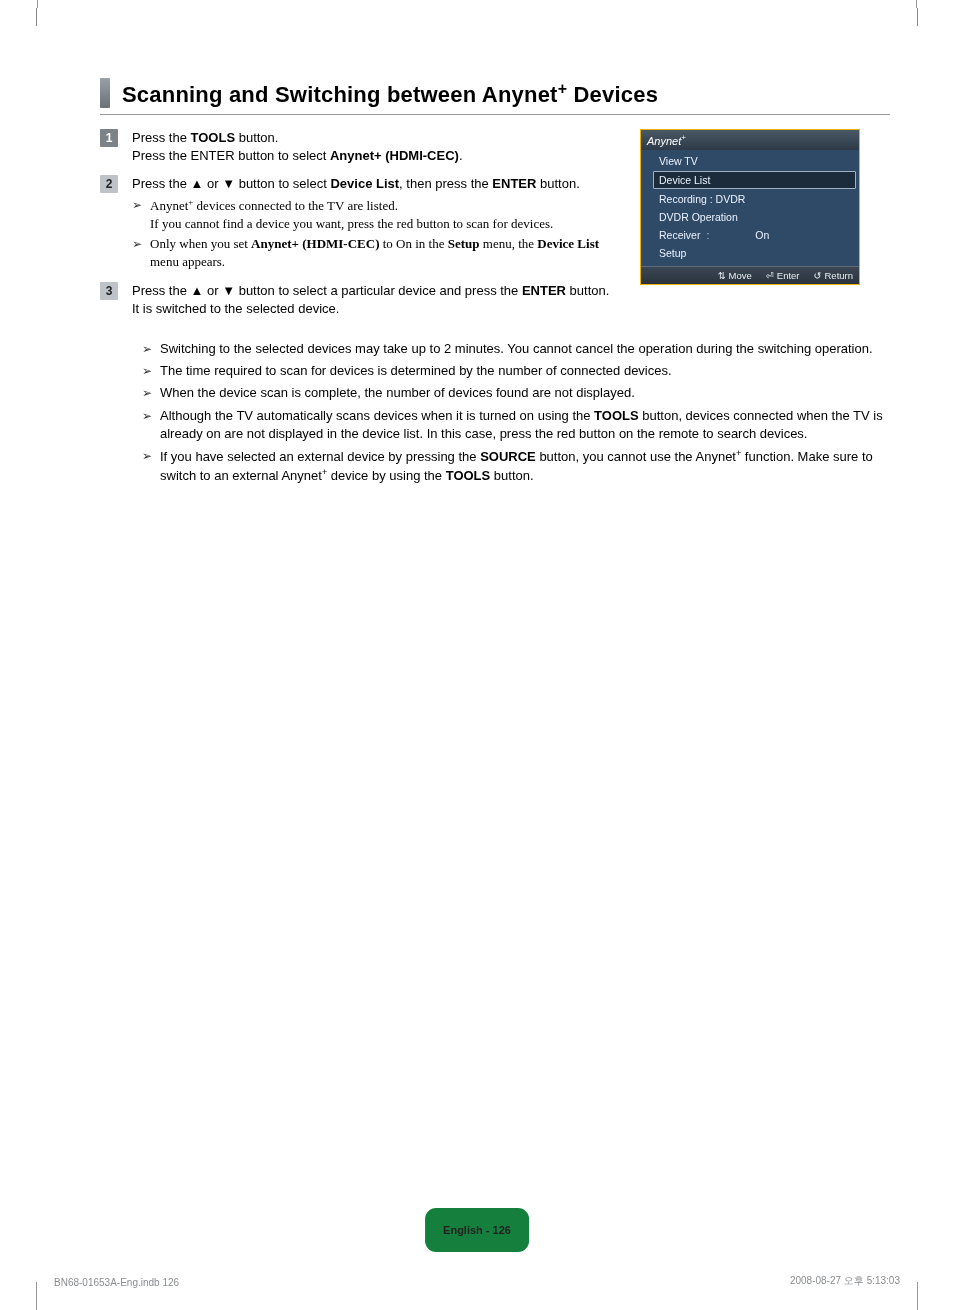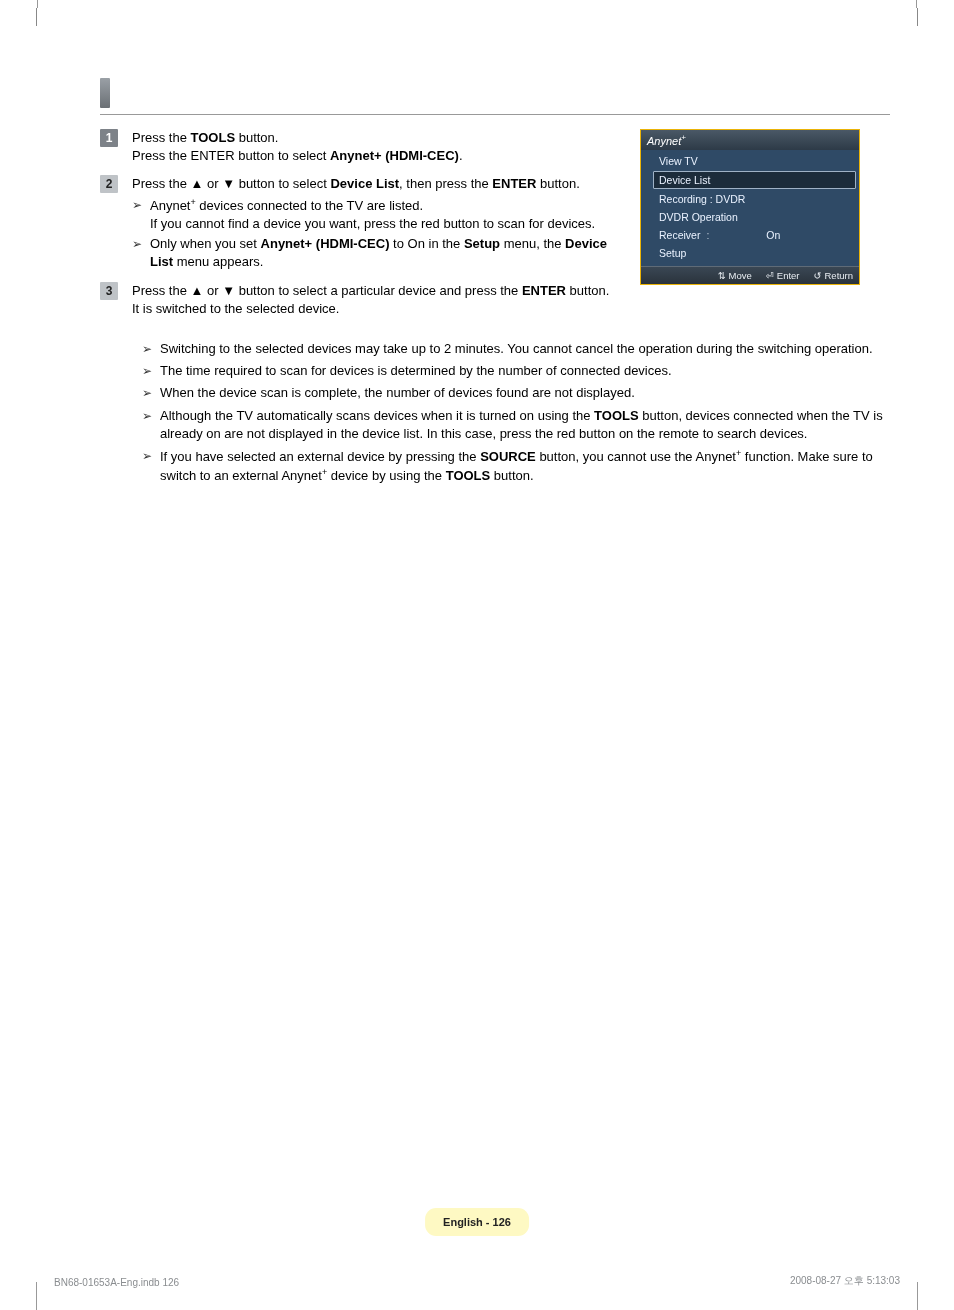--- a/index.html
+++ b/index.html
@@ -25,61 +25,64 @@
   .body { position: relative; }
   .steps { width: 520px; font-size: 13px; line-height: 1.4; }
   .step { display:flex; margin-bottom: 10px; }
   .num-badge { flex: 0 0 22px; margin-right: 10px; }
   .num-badge span { display:inline-block; width:18px; height:18px; background:#bfc3c7; color:#222; font-weight:bold; font-size:12px; text-align:center; line-height:18px; border-radius:1px; }
   .step1 .num-badge span { background:#7d8288; color:#fff; }
   .step-text b { font-weight:bold; }
   .sub { padding-left: 0; }
   .sub-item { display:flex; margin-top:2px; }
   .arrow-sm { flex:0 0 18px; font-size:12px; color:#333; padding-top:1px; }
-  .sub-text { flex:1; }
+  .sub-text { flex:1;font-family:Liberation Serif, serif; }
   .sup { font-size:9px; vertical-align: super; }
 
   .notes { margin-top: 22px; width: 760px; font-size:13px; line-height:1.4; }
   .note-item { display:flex; margin-bottom:4px; }
   .note-item .arrow-sm { flex:0 0 18px; }
   .note-item .note-text { flex:1; }
   .notes-wrap { padding-left: 42px; }
 
   
   .osd { position:absolute; left: 540px; top: 0px; width: 220px; font-size:11px; color:#e9ecef; }
   .osd-frame { border:1px solid #eab308; background:#2f4a66; }
   .osd-title { background: linear-gradient(#4a5866,#2d3a47); padding:3px 6px; font-style: italic; font-size:11px; color:#fff; }
   .osd-title .plus2 { font-size:8px; vertical-align: super; font-style: italic; }
   .osd-list { padding: 2px 3px 4px 12px; }
   .osd-row { padding:3px 6px; color:#eaf2ff; font-size:10.5px; display:flex; align-items:center; }
   .osd-row.sel { background:#1c2c3b; border:1px solid #9fb2c6; border-radius:1px; margin:1px 0; padding:2px 5px; }
   .osd-row .colon { margin: 0 18px 0 6px; color:#b8c5d2; }
-  .osd-row .val { margin-left: 39px; }
+  .osd-row .val { margin-left: 28px; }
   .osd-footer { background: linear-gradient(#3a4754,#2a333c); padding:3px 6px; font-size:9.5px; color:#e8edf2; display:flex; justify-content:flex-end; gap:14px; border-top:1px solid #5f6b77; }
   .osd-footer span { display:inline-flex; align-items:center; gap:3px; }
 
   
-  .page-pill { position:absolute; left: 50%; transform: translateX(-50%); top: 1208px; background:#fef9c3; color:#222; font-size:11px; font-weight:bold; padding:8px 18px; border-radius:11px; }
+  .page-pill { position:absolute; left: 50%; transform: translateX(-50%); top: 1208px; background:#15803d; color:#222; font-size:11px; font-weight:bold; padding:16px 18px; border-radius:11px; }
 
   
   .meta-left { position:absolute; left: 54px; bottom: 22px; font-size:10px; color:#8a8d90;margin-top:40px; }
   .meta-right { position:absolute; right: 54px; bottom: 22px; font-size:10px; color:#8a8d90; }
 </style>
 </head>
 <body>
 
 <div class="page">
   <div class="crop-tl"></div>
   <div class="crop-tr"></div>
   <div class="crop-bl"></div>
   <div class="crop-br"></div>
 
   <div class="content">
     <div class="title-row">
       <div class="title-bar"></div>
+      <div class="title">
+        <span>Scanning and Switching between Anynet</span><span class="plus">+</span><span> Devices</span>
+      </div>
     </div>
     <div class="hr"></div>
 
     <div class="body">
       <div class="steps" id="steps">
           <div class="step step1">
             <div class="num-badge"><span>1</span></div>
             <div class="step-text">Press the <b>TOOLS</b> button.<br>Press the ENTER button to select <b>Anynet+ (HDMI-CEC)</b>.</div>
           </div>
           <div class="step step2">

